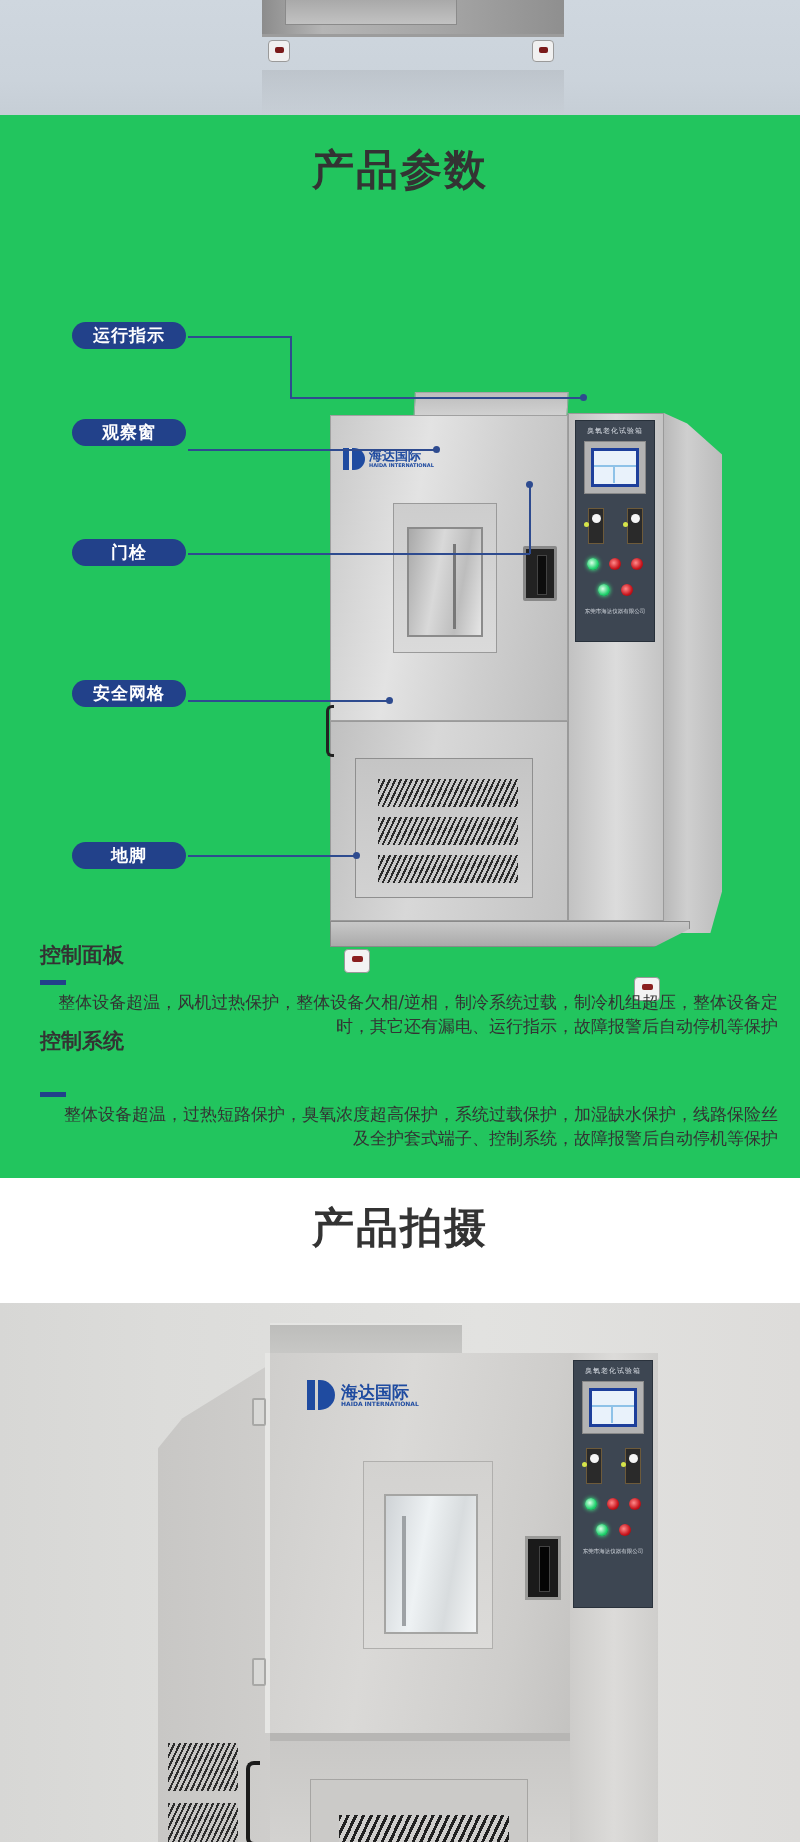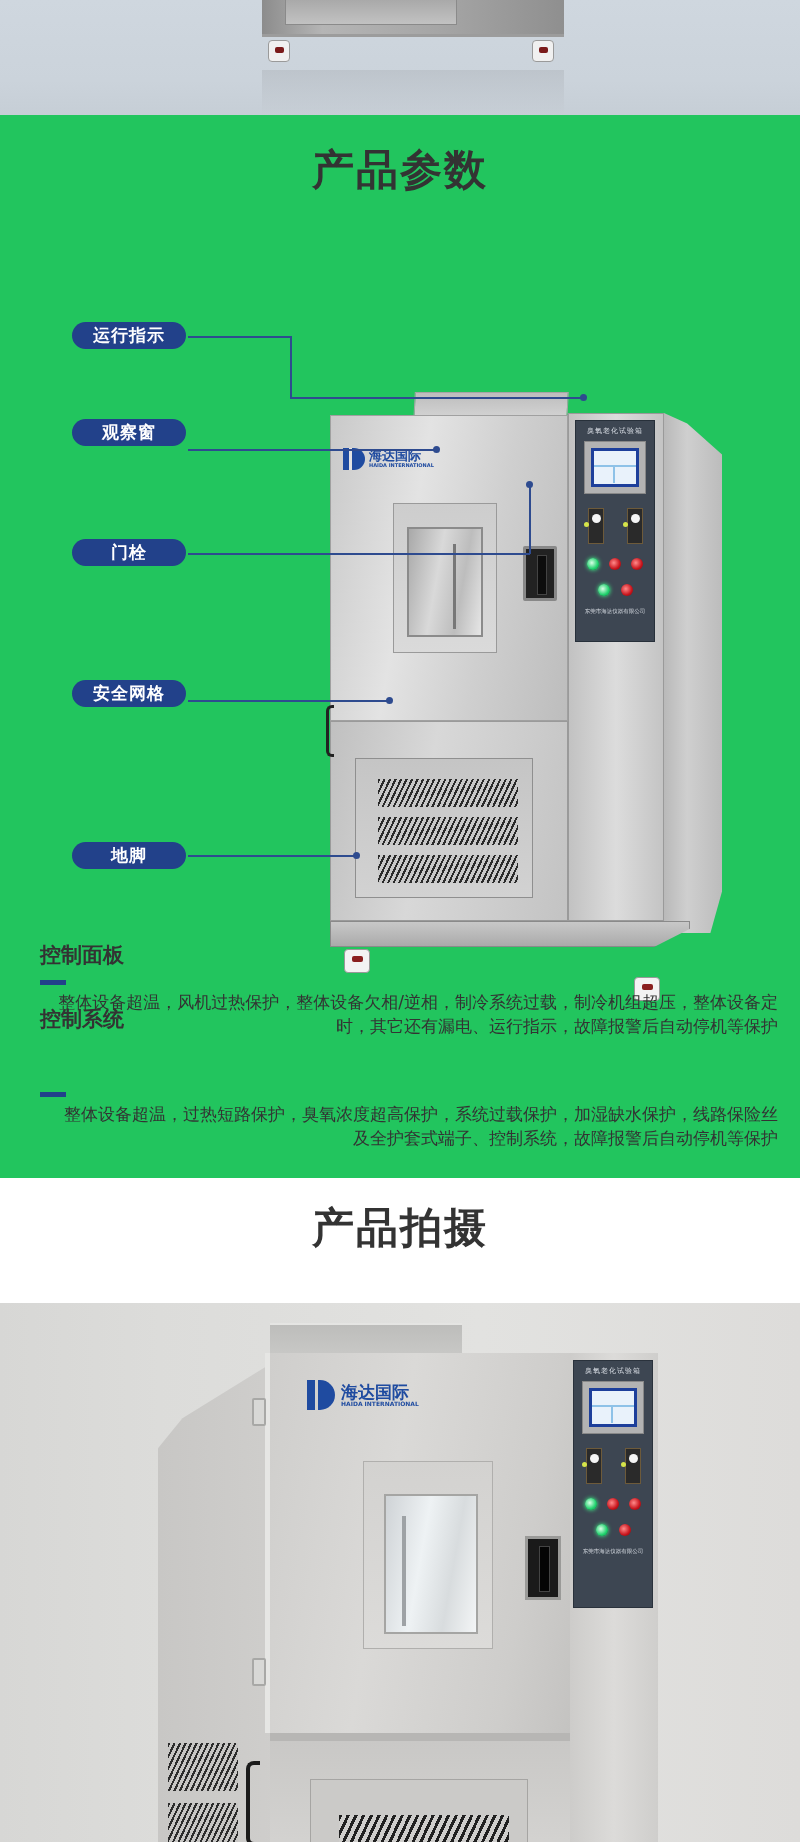--- a/index.html
+++ b/index.html
@@ -175,21 +175,21 @@
   <div class="dot" style="left:386px; top:582px;"></div>
 
   <div class="pill" style="top:727px;">地脚</div>
   <div class="cl" style="left:188px; top:740px; width:168px; height:1.5px;"></div>
   <div class="dot" style="left:353px; top:737px;"></div>
 
   <div class="info-title" style="top:826px;">控制面板</div>
   <div class="info-bar" style="top:865px;"></div>
   <div class="info-text" style="top:875px;">整体设备超温，风机过热保护，整体设备欠相/逆相，制冷系统过载，制冷机组超压，整体设备定时，其它还有漏电、运行指示，故障报警后自动停机等保护</div>
 
-  <div class="info-title" style="top:890px;">控制系统</div>
+  <div class="info-title" style="top:912px;">控制系统</div>
   <div class="info-bar" style="top:977px;"></div>
   <div class="info-text" style="top:987px;">整体设备超温，过热短路保护，臭氧浓度超高保护，系统过载保护，加湿缺水保护，线路保险丝及全护套式端子、控制系统，故障报警后自动停机等保护</div>
 </div>
 
 <div class="sec" id="photo-title">
   <div class="section-title" style="top:22px;">产品拍摄</div>
 </div>
 
 <div class="sec" id="photo">
   <div class="p-top"></div>

